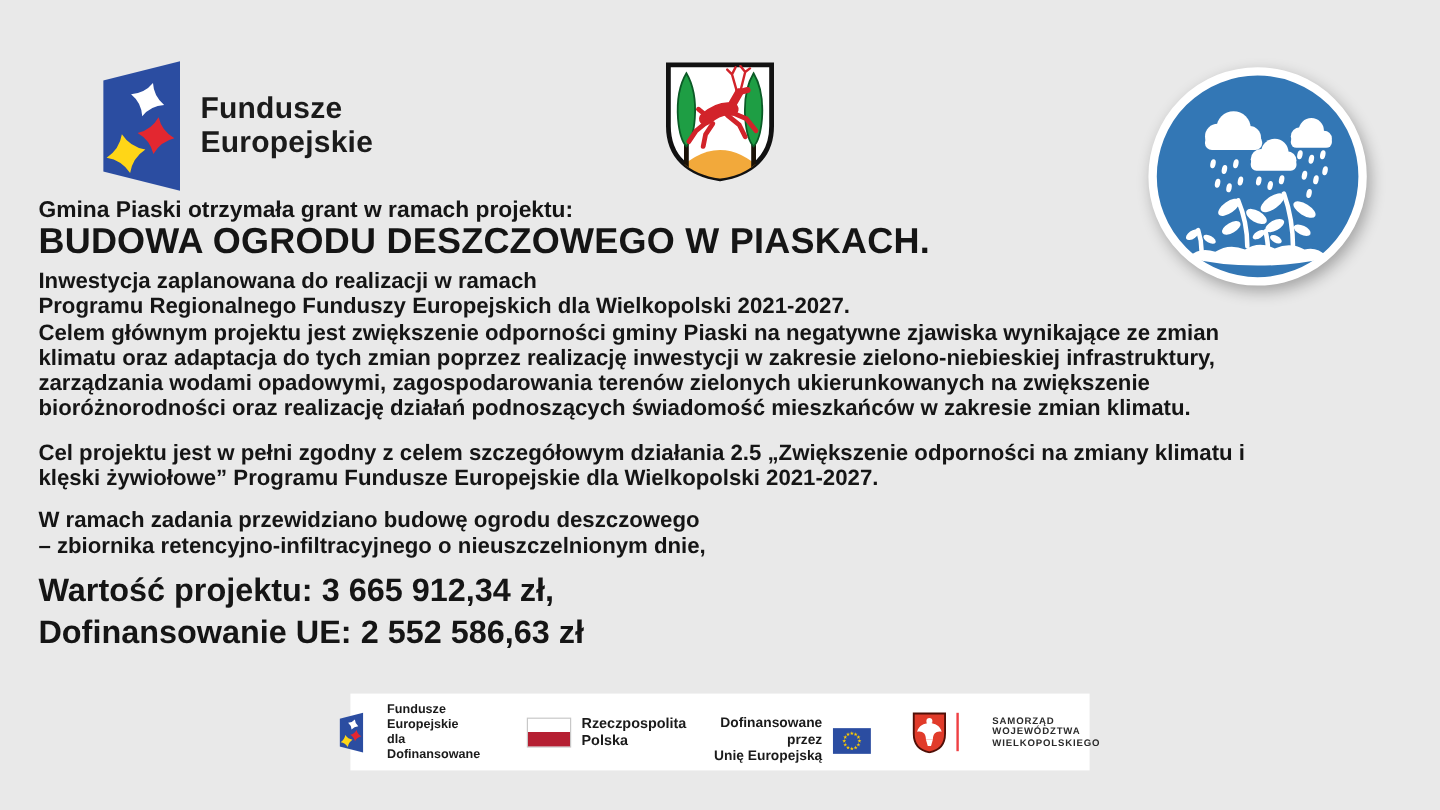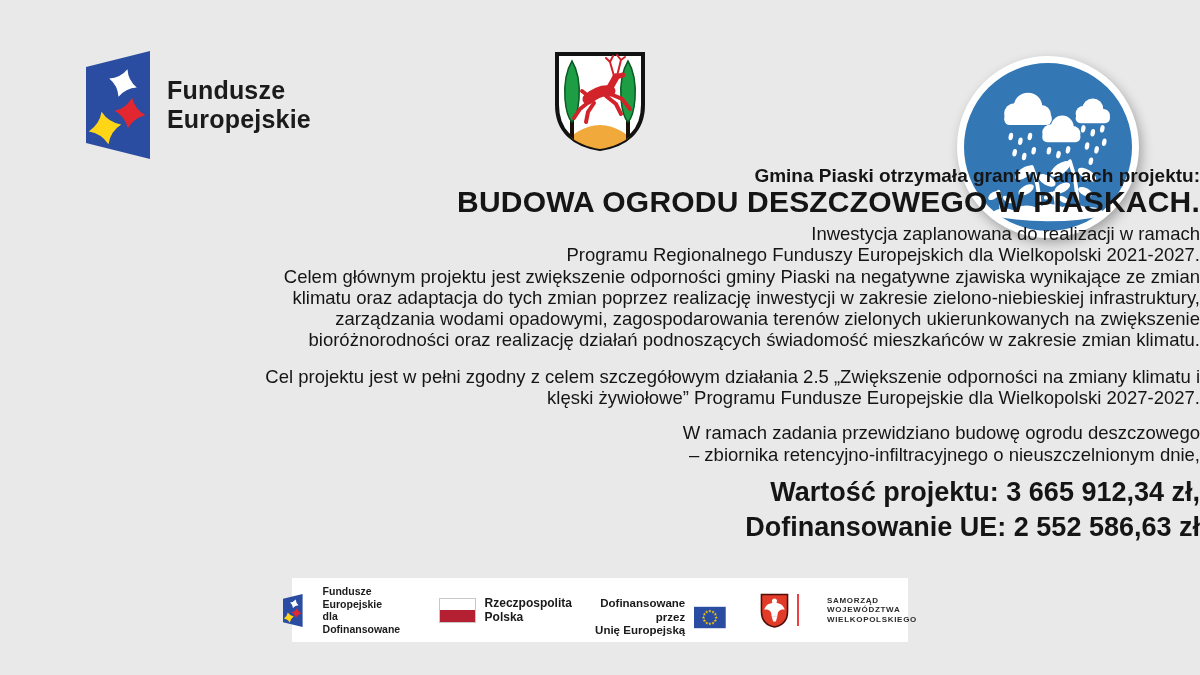--- a/index.html
+++ b/index.html
@@ -18,24 +18,24 @@
   .crest svg{width:96px;height:106px;display:block;}
   
   .rain-badge{
     position:absolute;left:957px;top:56px;width:182px;height:182px;border-radius:50%;
     background:#3377b5;border:7px solid #ffffff;box-sizing:border-box;
     box-shadow:3px 5px 12px rgba(0,0,0,.30);
     display:flex;align-items:center;justify-content:center;
   }
   .rain-badge svg{width:162px;height:162px;display:block;}
   
-  .content{position:absolute;left:0;right:0;top:165px;text-align:right;padding-left:32px;}
+  .content{position:absolute;left:0;right:0;top:165px;text-align:left;padding-left:32px;}
   .intro{font-size:19px;font-weight:700;line-height:21px;}
   .title{font-size:30px;font-weight:700;line-height:32px;letter-spacing:.2px;}
-  .body-line{font-size:18.5px;font-weight:400;line-height:21.3px;}
+  .body-line{font-size:18.5px;font-weight:700;line-height:21.3px;}
   .para1{margin-top:5px;}
   .para2{margin-top:15px;}
   .para3{margin-top:14px;}
   .values{margin-top:10px;}
   .value-line{font-size:27px;font-weight:700;line-height:35px;}
   
   .strip{
     position:absolute;left:292px;top:578px;width:616px;height:64px;background:#ffffff;
     display:flex;align-items:center;justify-content:center;
   }
@@ -163,21 +163,21 @@
       <div class="body-line">Inwestycja zaplanowana do realizacji w ramach</div>
       <div class="body-line">Programu Regionalnego Funduszy Europejskich dla Wielkopolski 2021-2027.</div>
       <div class="body-line">Celem głównym projektu jest zwiększenie odporności gminy Piaski na negatywne zjawiska wynikające ze zmian</div>
       <div class="body-line">klimatu  oraz adaptacja do tych zmian poprzez realizację inwestycji w zakresie zielono-niebieskiej infrastruktury,</div>
       <div class="body-line">zarządzania wodami opadowymi, zagospodarowania terenów zielonych ukierunkowanych na zwiększenie</div>
       <div class="body-line">bioróżnorodności oraz realizację działań podnoszących świadomość mieszkańców w zakresie zmian klimatu.</div>
     </div>
 
     <div class="para2">
       <div class="body-line">Cel projektu jest w pełni zgodny z celem szczegółowym działania 2.5 „Zwiększenie odporności na zmiany klimatu i</div>
-      <div class="body-line">klęski żywiołowe” Programu Fundusze Europejskie dla Wielkopolski 2027-2027.</div>
+      <div class="body-line">klęski żywiołowe” Programu Fundusze Europejskie dla Wielkopolski 2021-2027.</div>
     </div>
 
     <div class="para3">
       <div class="body-line">W ramach zadania przewidziano budowę ogrodu deszczowego</div>
       <div class="body-line">– zbiornika retencyjno-infiltracyjnego o nieuszczelnionym dnie,</div>
     </div>
 
     <div class="values">
       <div class="value-line">Wartość projektu: 3 665 912,34 zł,</div>
       <div class="value-line">Dofinansowanie UE: 2 552 586,63 zł</div>

